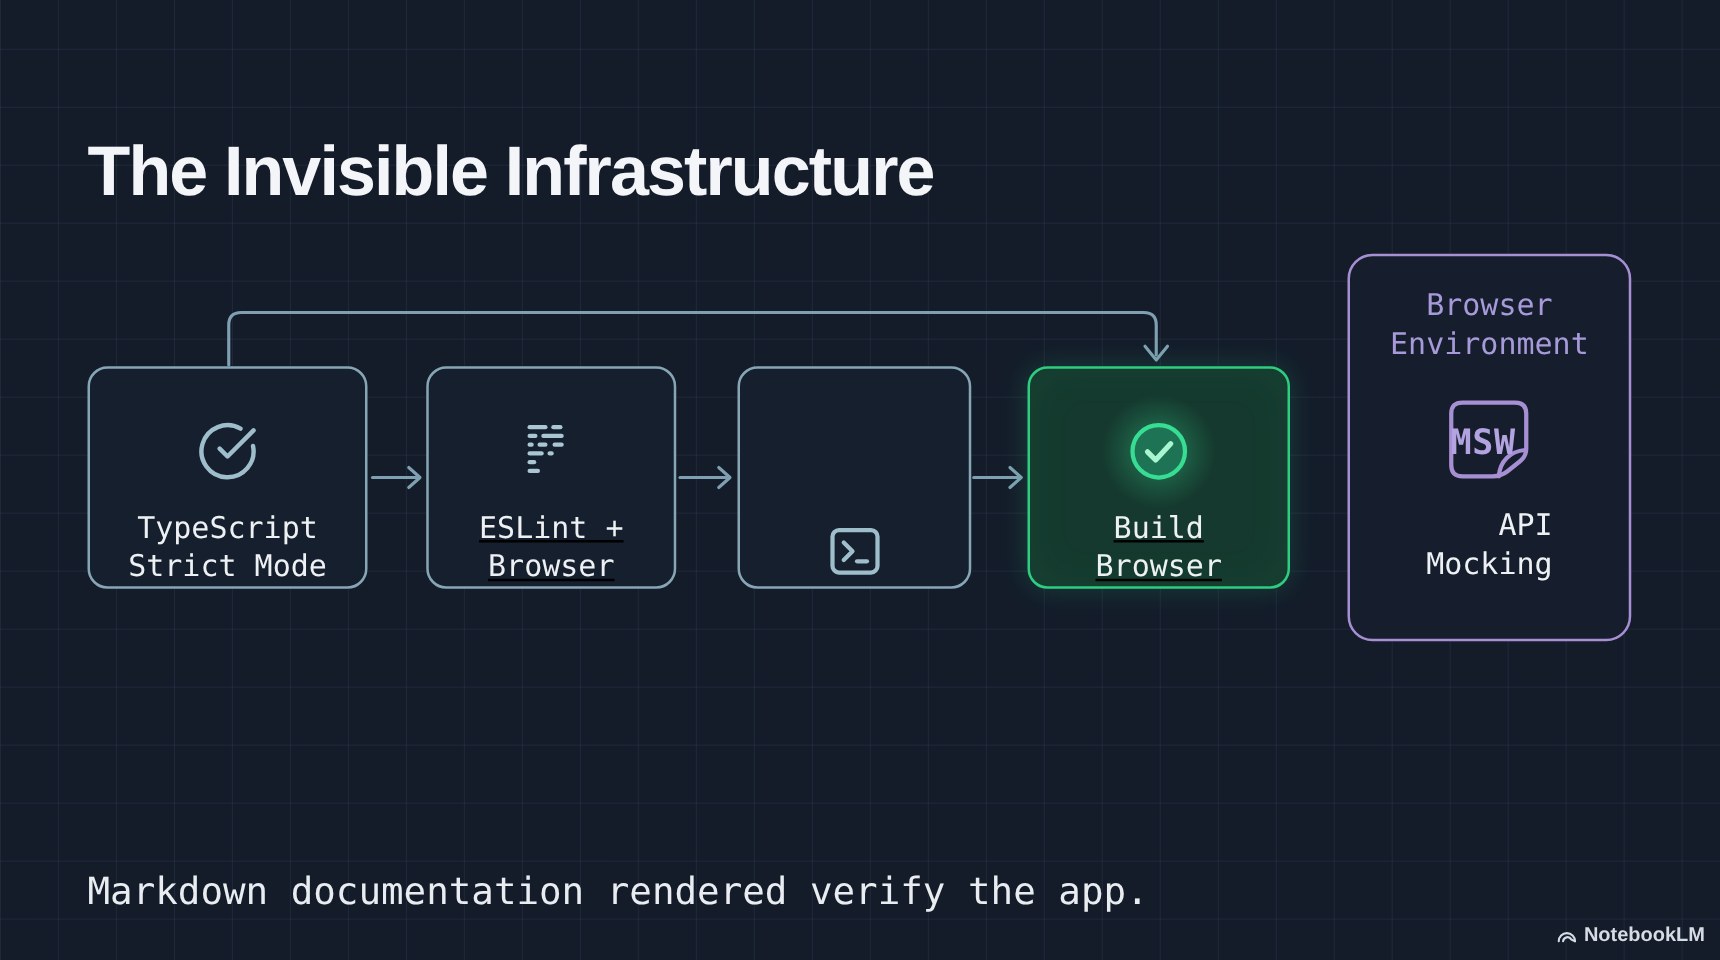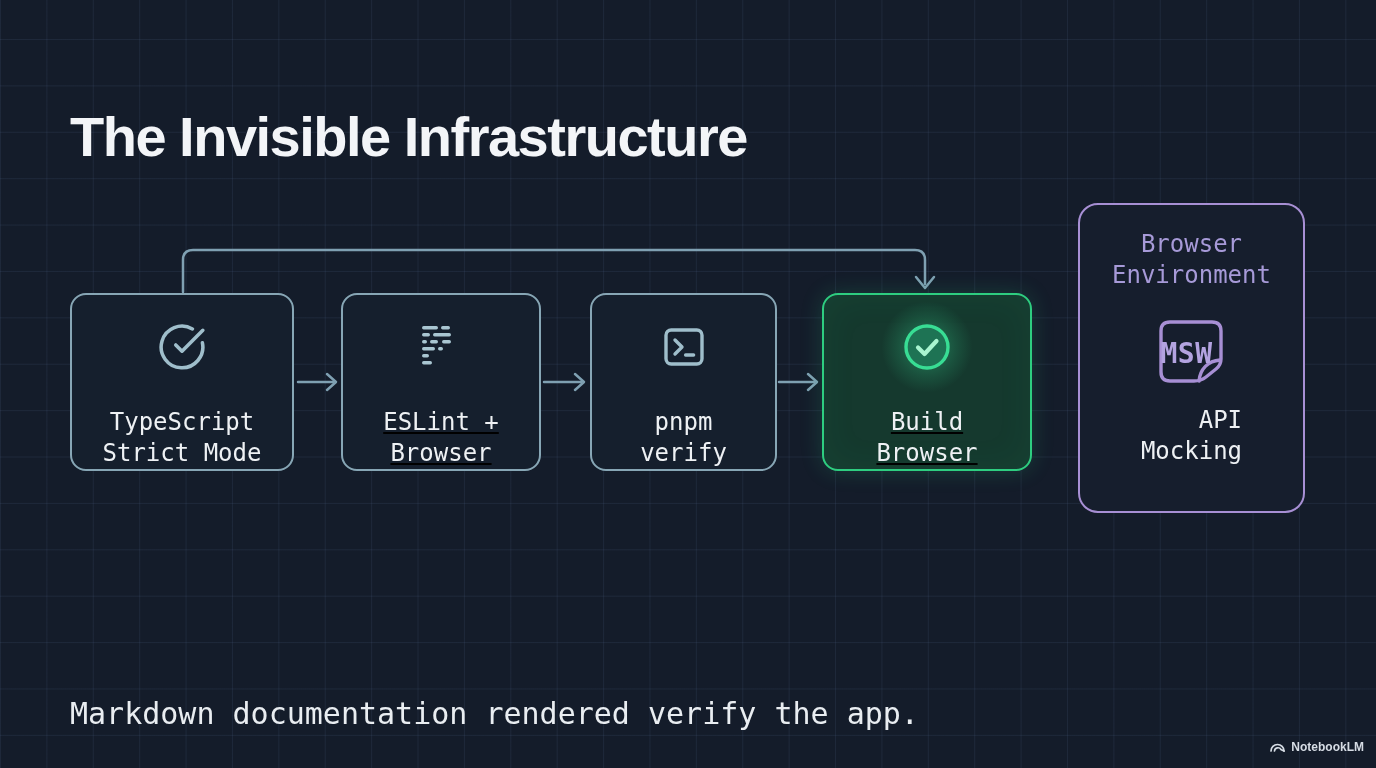--- a/index.html
+++ b/index.html
@@ -17,21 +17,21 @@
     position:absolute;left:70px;top:66px;
     font-family:"Liberation Sans","DejaVu Sans",sans-serif;
     font-weight:700;font-size:56px;letter-spacing:-1.5px;
     color:#f3f5f8;
   }
   .connectors{position:absolute;left:0;top:0;width:1376px;height:768px;pointer-events:none;}
   .node{
     position:absolute;box-sizing:border-box;
     border:2.5px solid #87a6b5;border-radius:16px;
     background:#151f2d;
-    display:flex;flex-direction:column;align-items:center;justify-content:space-between;
+    display:flex;flex-direction:column;align-items:center;justify-content:flex-end;
     padding-top:24px;
   }
   .node .icon-slot{height:56px;display:flex;align-items:center;justify-content:center;}
   .node .label{
     margin-top:18px;text-align:center;
     font-size:24px;line-height:31px;color:#eef1f4;
   }
   .node.success{
     border-color:#2ecd80;background:#15392e;
     box-shadow:0 0 22px rgba(46,205,128,0.20), inset 0 0 36px rgba(46,205,128,0.07);
@@ -60,21 +60,21 @@
     margin-top:16px;text-align:right;font-size:24px;line-height:31px;color:#eef1f4;
   }
   .footer-note{
     position:absolute;left:70px;top:596px;
     font-size:30px;line-height:47px;color:#e9edf1;white-space:pre;
   }
   .watermark{
     position:absolute;right:12px;top:740px;
     display:flex;align-items:center;gap:5px;
     font-family:"Liberation Sans","DejaVu Sans",sans-serif;
-    font-size:12px;font-weight:600;color:#d6dce4;
+    font-size:16px;font-weight:600;color:#d6dce4;
   }
 </style>
 </head>
 <body>
 
 <div class="canvas">
 
   <h1 class="title">The Invisible Infrastructure</h1>
 
   <svg class="connectors" viewBox="0 0 1376 768">
@@ -130,24 +130,20 @@
   </div>
 
   <div class="node" style="left:590px;top:293px;width:187px;height:178px;">
     <div class="icon-slot">
       <svg width="48" height="44" viewBox="0 0 24 22" fill="none" stroke="#9fbecb" stroke-width="1.7" stroke-linecap="round" stroke-linejoin="round">
         <rect x="3" y="2.5" width="18" height="17" rx="2.6"></rect>
         <path d="M7.5 7.5 L11 11 L7.5 14.5"></path>
         <path d="M12.8 15 L16.8 15"></path>
       </svg>
     </div>
-    <div class="label">
-      <div>pnpm</div>
-      <div>verify</div>
-    </div>
   </div>
 
   <div class="node success" style="left:822px;top:293px;width:210px;height:178px;text-decoration:underline;">
     <div class="icon-slot badge-glow">
       <svg width="52" height="52" viewBox="0 0 52 52" style="position:relative;">
         <circle cx="26" cy="26" r="21" fill="#1e7354" stroke="#38dd94" stroke-width="3.4"></circle>
         <path d="M17 26.5 L23.5 33 L35.5 20" fill="none" stroke="#a9f5d0" stroke-width="4.2" stroke-linecap="round" stroke-linejoin="round"></path>
       </svg>
     </div>
     <div class="label">

